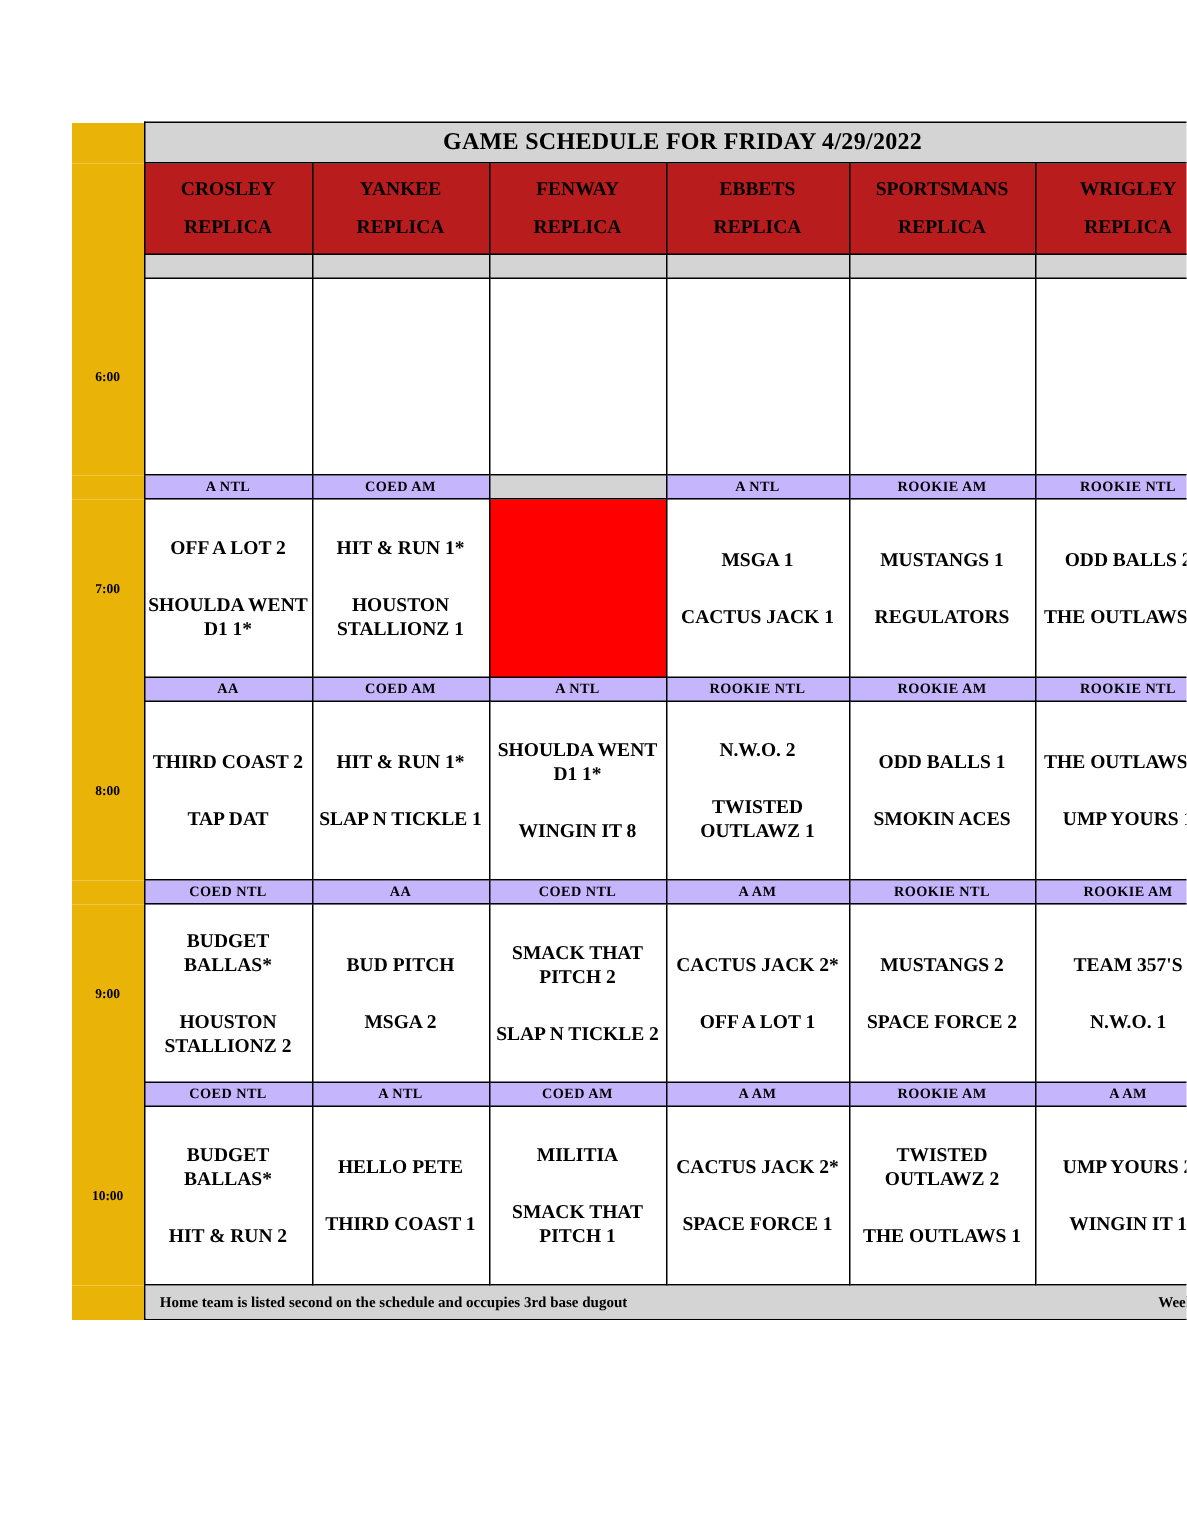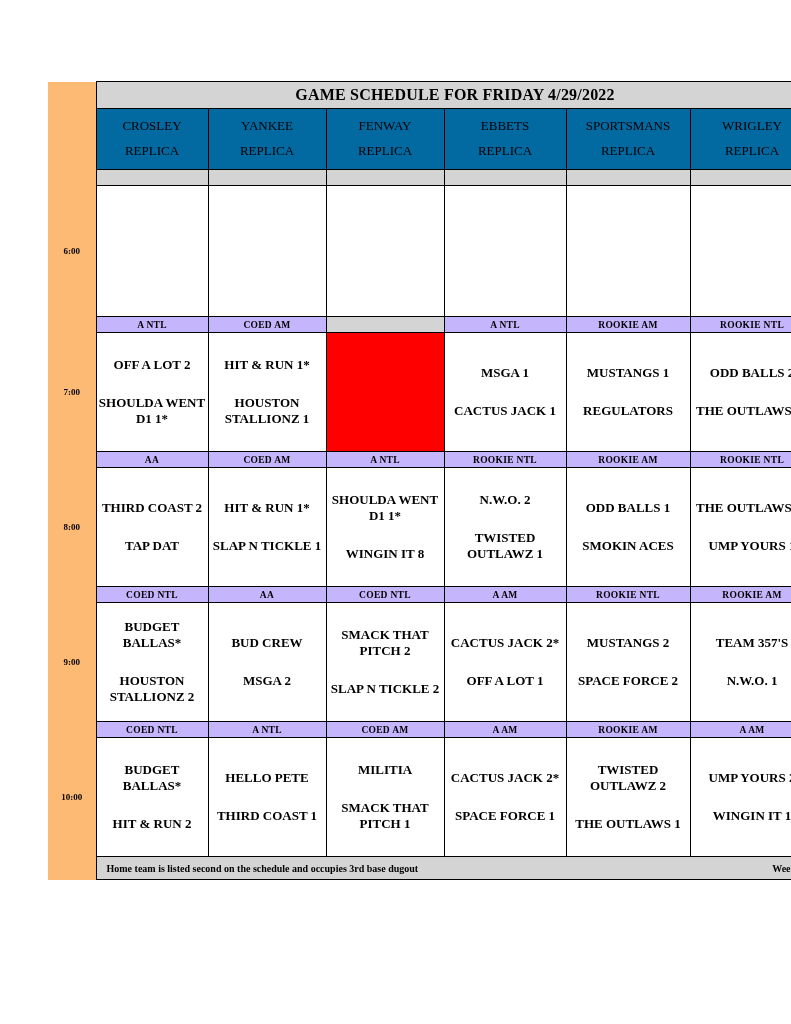--- a/index.html
+++ b/index.html
@@ -35,30 +35,30 @@
     text-align: center;
   }
   .title-cell {
     background: #d4d4d4;
     font-weight: bold;
     font-size: 16px;
     height: 26px;
     letter-spacing: 0.2px;
   }
   .field-head {
-    background: #0369a1;
-    font-weight: normal;
+    background: #b91c1c;
+    font-weight: bold;
     font-size: 13px;
     height: 60px;
     line-height: 1.9;
   }
   .timecol {
     border: none !important;
     width: 48px;
-    background: #fdba74;
+    background: #eab308;
   }
   .timelabel {
     font-family: "Liberation Serif", serif;
     font-weight: bold;
     font-size: 9px;
     text-align: center;
     color: #000000;
   }
   .div-cell {
     background: #c4b5fd;
@@ -266,21 +266,21 @@
           <td class="div-cell">ROOKIE AM</td>
         </tr>
         <tr>
           <td class="timecol timelabel">9:00</td>
           <td class="game-cell">
             <span class="away">BUDGET BALLAS*</span>
             <span class="spacer"></span>
             <span class="home">HOUSTON STALLIONZ 2</span>
           </td>
           <td class="game-cell">
-            <span class="away">BUD CREW</span>
+            <span class="away">BUD PITCH</span>
             <span class="spacer"></span>
             <span class="home">MSGA 2</span>
           </td>
           <td class="game-cell">
             <span class="away">SMACK THAT PITCH 2</span>
             <span class="spacer"></span>
             <span class="home">SLAP N TICKLE 2</span>
           </td>
           <td class="game-cell">
             <span class="away">CACTUS JACK 2*</span>

